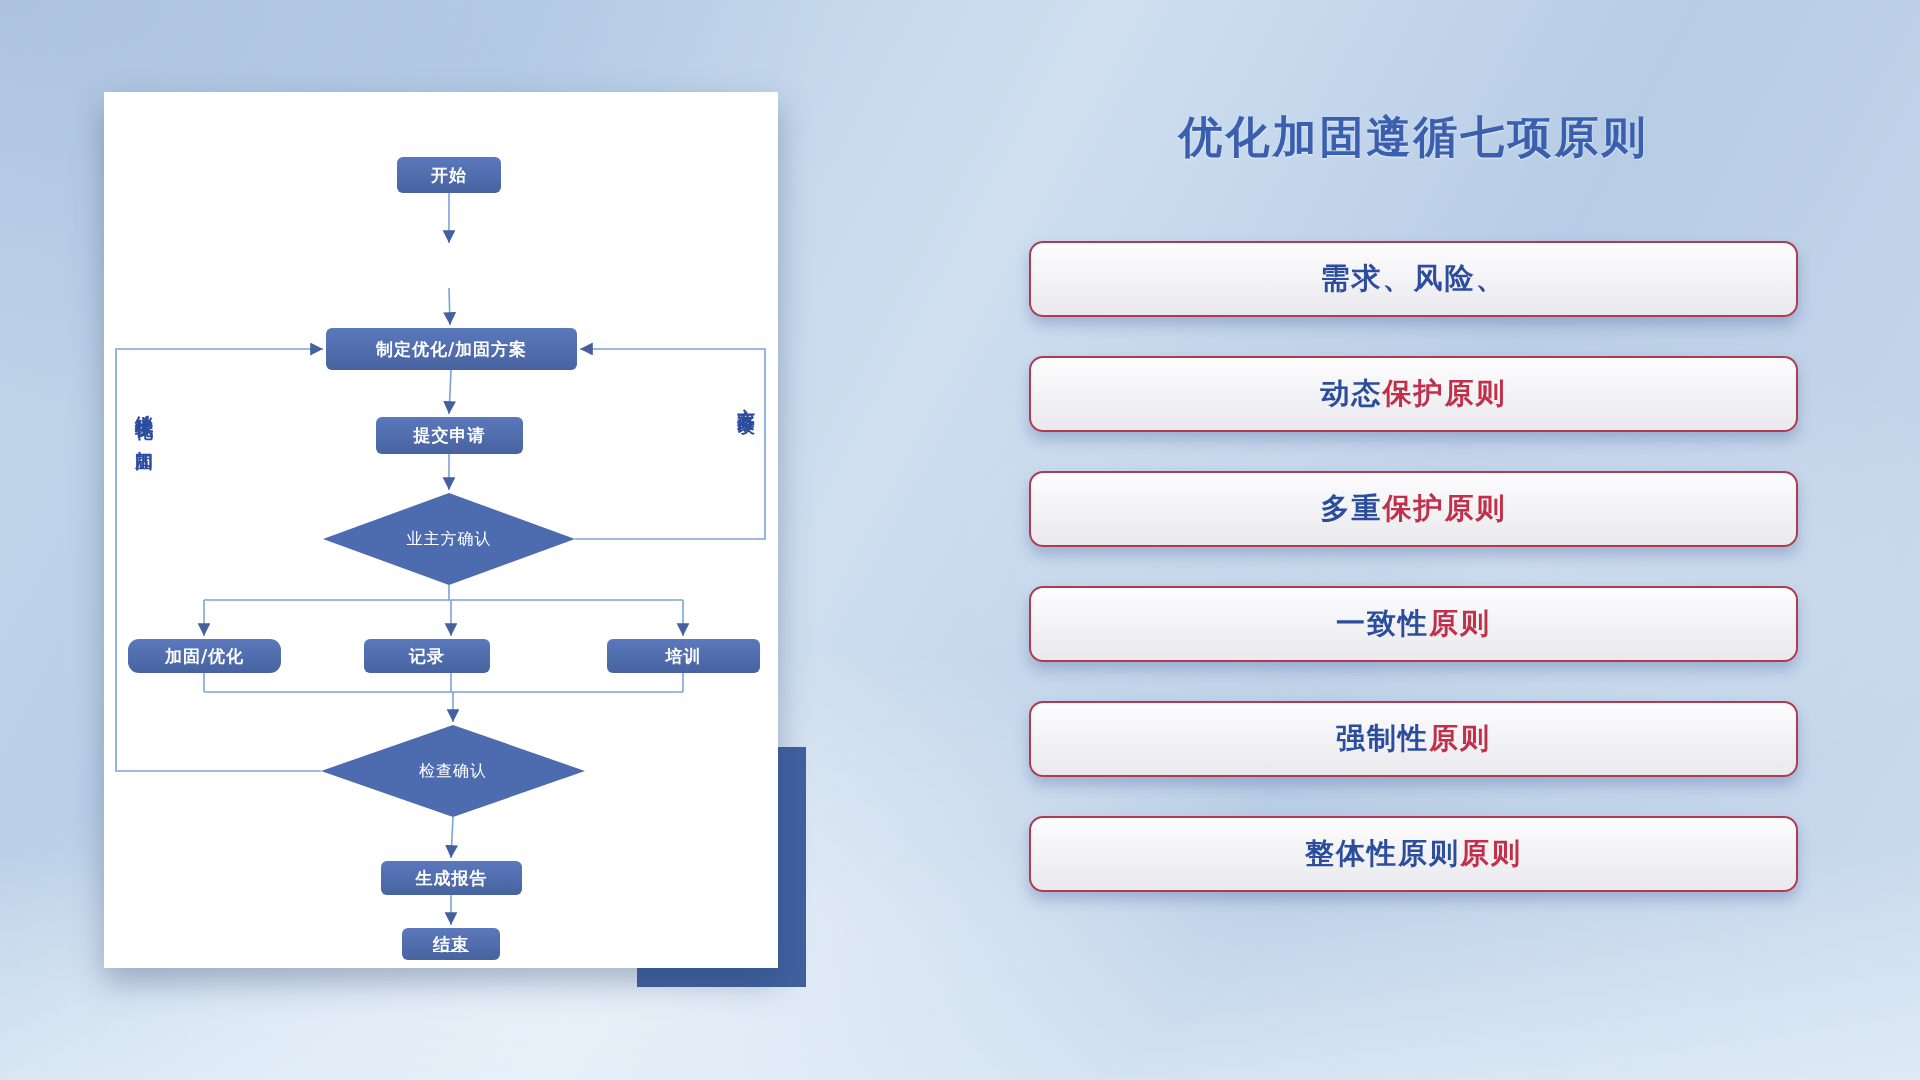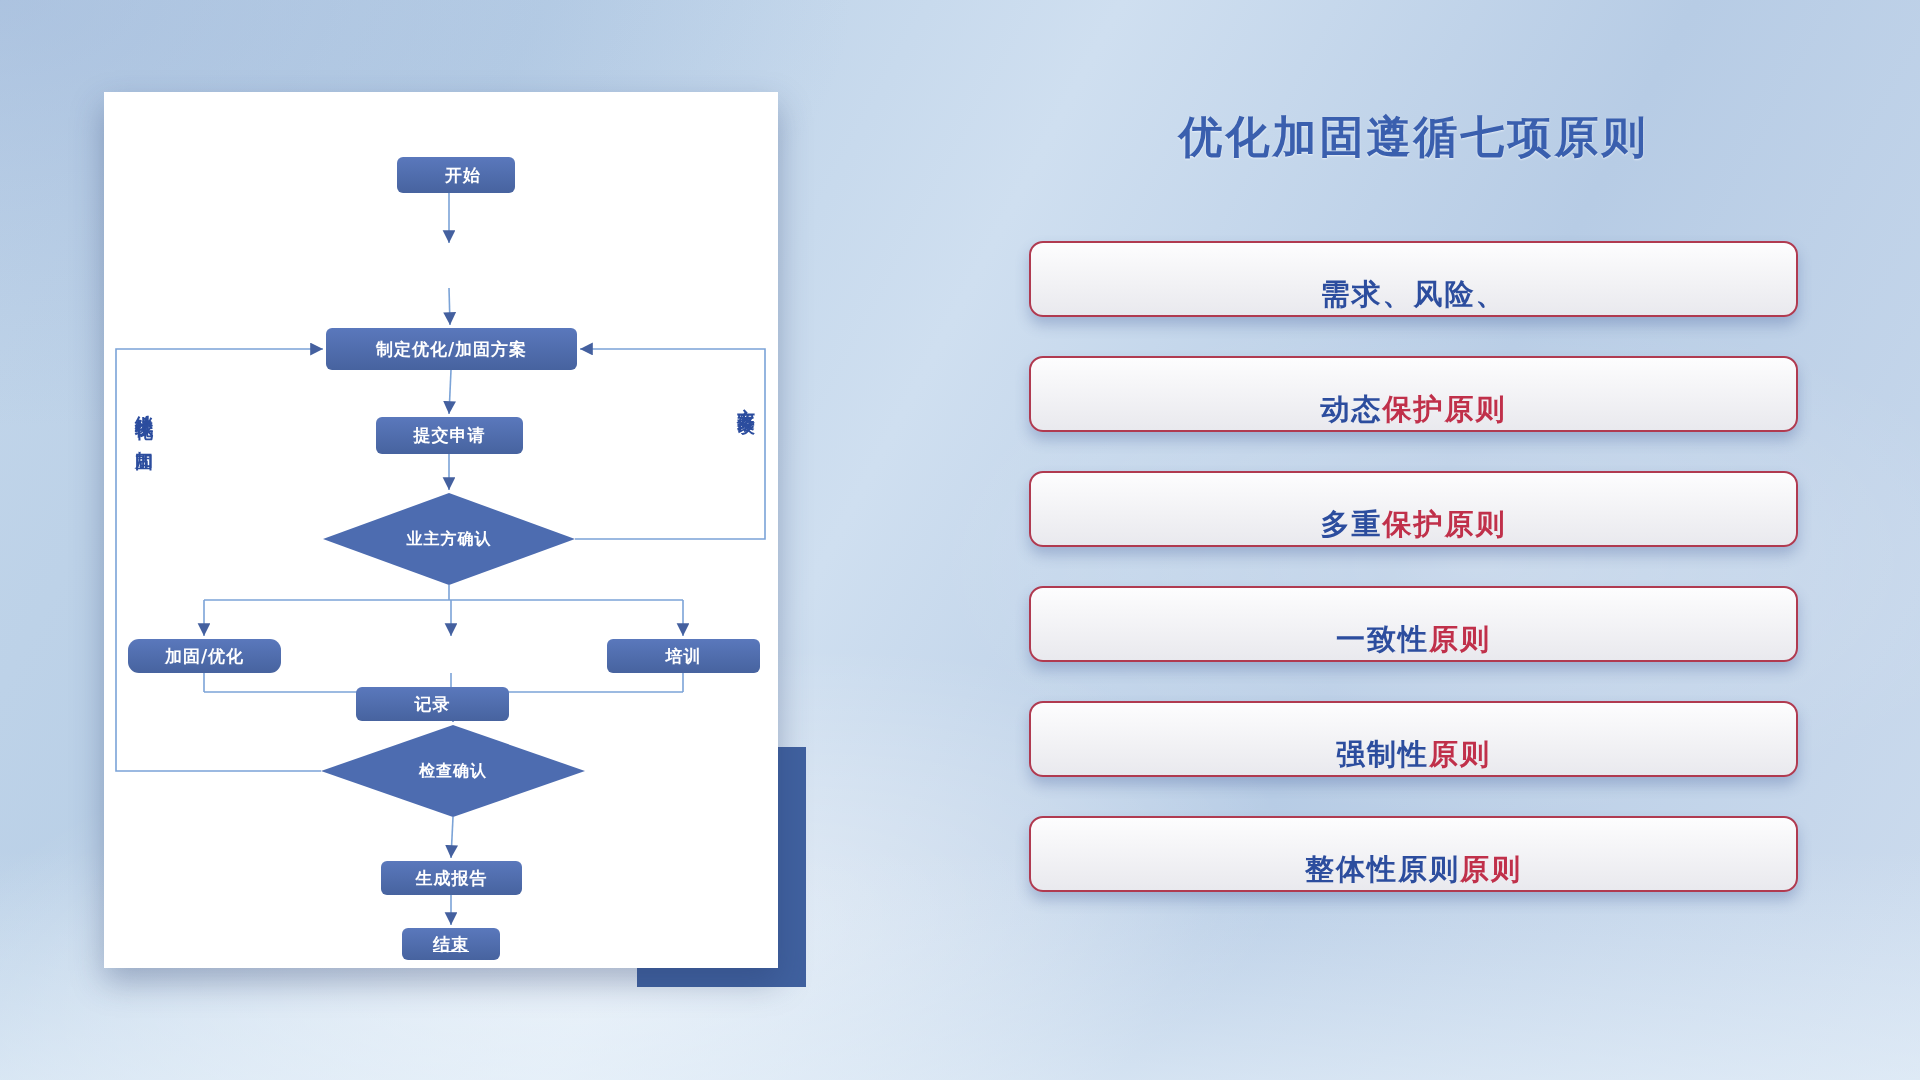--- a/index.html
+++ b/index.html
@@ -19,51 +19,51 @@
 
   
   .accent-rect{position:absolute;left:637px;top:747px;width:169px;height:240px;background:#40619f;}
   .flow-card{position:absolute;left:104px;top:92px;width:674px;height:876px;background:#ffffff;
     box-shadow:0 14px 30px rgba(40,60,110,.35);}
   .flow-card svg{position:absolute;left:0;top:0;}
 
   .node{position:absolute;display:flex;align-items:center;justify-content:center;
     color:#ffffff;font-weight:bold;font-size:17px;letter-spacing:1px;
     background:linear-gradient(180deg,#5a78bc,#47639f);border-radius:6px;white-space:nowrap;}
-  .n-start{left:293px;top:65px;width:104px;height:36px;padding-left:14px;}
+  .n-start{left:293px;top:65px;width:104px;height:36px;}
   .n-risk{left:189px;top:154px;width:312px;height:42px;font-size:16px;}
   .n-plan{left:222px;top:236px;width:251px;height:42px;}
   .n-submit{left:272px;top:325px;width:147px;height:37px;text-align:center;}
   .n-reinforce{left:24px;top:547px;width:153px;height:34px;border-radius:11px;}
-  .n-record{left:252px;top:547px;width:153px;height:34px;margin-top:48px;}
+  .n-record{left:260px;top:547px;width:126px;height:34px;}
   .n-training{left:503px;top:547px;width:153px;height:34px;}
   .n-report{left:277px;top:769px;width:141px;height:34px;}
   .n-end{left:298px;top:836px;width:98px;height:32px;text-decoration:underline;}
 
-  .d-label{position:absolute;transform:translate(-50%,-50%);color:#fff;font-weight:bold;
+  .d-label{position:absolute;transform:translate(-50%,-50%);color:#fff;font-weight:normal;
     font-size:16px;white-space:nowrap;letter-spacing:1px;}
   .dl-1{left:345px;top:447px;}
   .dl-2{left:349px;top:679px;}
 
   .vlabel{position:absolute;writing-mode:vertical-rl;text-orientation:upright;
     color:#2c4d9e;font-weight:bold;font-size:18px;letter-spacing:3px;white-space:nowrap;}
   .vl-left{left:28px;top:308px;}
   .vl-right{left:630px;top:302px;}
 
   
   .right-panel{position:absolute;left:1029px;top:0;width:769px;height:1080px;font-family:Liberation Mono, monospace;}
   .panel-title{position:absolute;top:108px;left:0;width:100%;text-align:center;
     font-size:44px;font-weight:bold;color:#3a5fae;letter-spacing:3px;
     text-shadow:0 1px 2px rgba(255,255,255,.6);}
   .principle-list{position:absolute;top:241px;left:0;width:769px;
     display:flex;flex-direction:column;gap:39px;}
   .principle-box{height:72px;border-radius:14px;border:2px solid #b03a50;
     background:linear-gradient(180deg,#fdfdfe 0%,#f1f1f4 60%,#e9e9ee 100%);
     box-shadow:0 8px 14px rgba(60,85,150,.30);
-    display:flex;align-items:flex-end;justify-content:center;
+    display:flex;align-items:center;justify-content:center;
     font-size:29px;font-weight:bold;letter-spacing:2px;white-space:nowrap;}
   .t-blue{color:#2c4d9e;}
   .t-red{color:#c0304a;}
 </style>
 </head>
 <body>
 
 <div class="stage">
   <div class="bg-layer streak1"></div>
   <div class="bg-layer streak2"></div>

